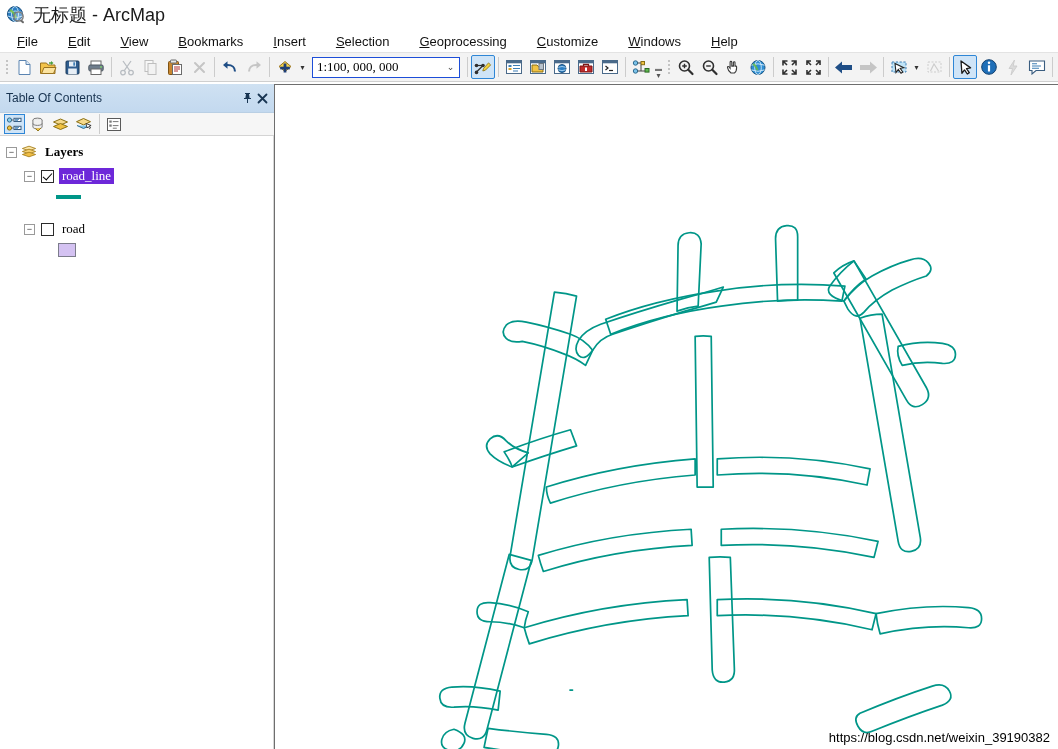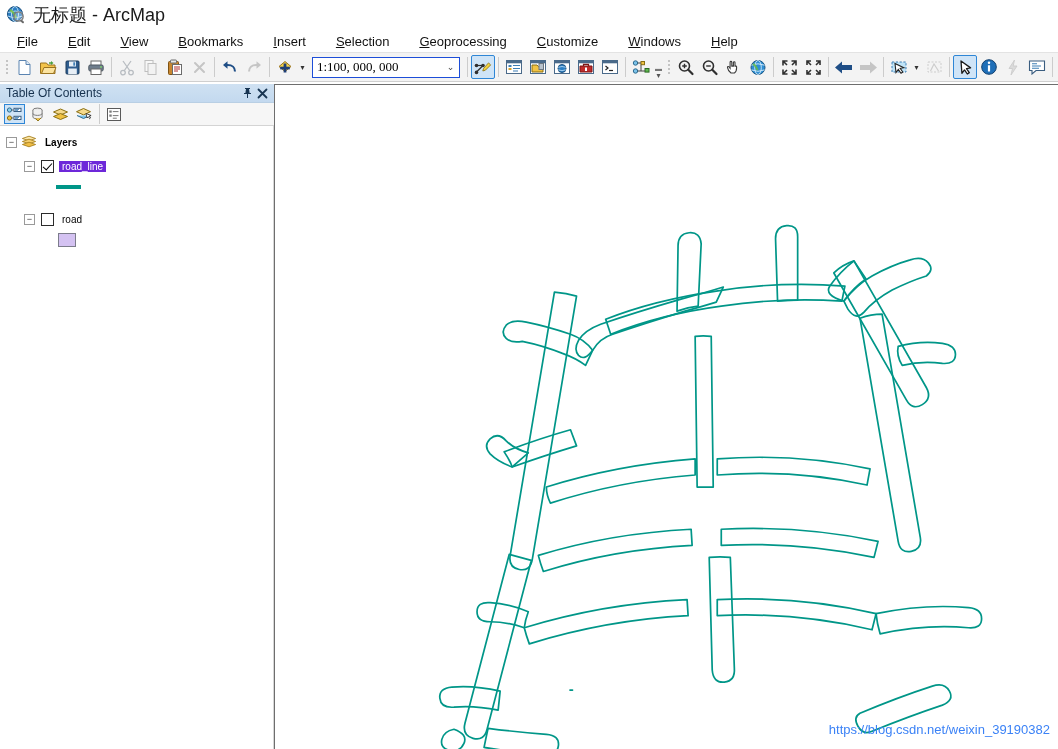--- a/index.html
+++ b/index.html
@@ -145,21 +145,21 @@
   
   #toc {
     width: 274px;
     background: #ffffff;
     display: flex;
     flex-direction: column;
     flex: 0 0 auto;
     box-sizing: border-box;
   }
   #toc-header {
-    height: 19px;
+    height: 29px;
     background: linear-gradient(to bottom, #cfe1f2 0%, #c3d9ef 100%);
     display: flex;
     align-items: center;
     padding: 0 4px 0 6px;
     box-sizing: border-box;
     border-bottom: 1px solid #b9cfe4;
   }
   #toc-title {
     flex: 1 1 auto;
     font-size: 12px;
@@ -230,24 +230,24 @@
   .chk.checked::after {
     content: "";
     position: absolute;
     left: 3px; top: 0px;
     width: 4px; height: 8px;
     border: solid #000;
     border-width: 0 1.6px 1.6px 0;
     transform: rotate(42deg);
   }
   .layer-name {
-    font-size: 10px;
+    font-size: 13px;
     color: #000;
     padding: 0 3px;
-    font-family: Liberation Sans, sans-serif;
+    font-family: Liberation Serif, serif;
   }
   .layer-name.selected {
     background: #6d28d9;
     color: #ffffff;
   }
   .layer-name.bold { font-weight: bold; }
   .frame-icon { width: 16px; height: 14px; margin: 0 5px 0 4px; flex:0 0 auto; }
   .sym-row { height: 22px; display: flex; align-items: center; padding-left: 56px; }
   .sym-line { width: 25px; height: 4px; background: #009688; }
   .sym-poly { width: 18px; height: 14px; background: #d4c2f2; border: 1px solid #7c7c8c; box-sizing: border-box; }
@@ -259,23 +259,23 @@
     border-top: 1px solid #6e6e6e;
     border-left: 1px solid #6e6e6e;
     position: relative;
     overflow: hidden;
     box-sizing: border-box;
   }
   #map-canvas { position: absolute; inset: 0; }
   #watermark {
     position: absolute;
     right: 8px;
-    bottom: 12px;
+    bottom: 4px;
     font-size: 13px;
-    color: #3b82f6;
+    color: #000000;
     font-family: "Liberation Sans", sans-serif;
     white-space: nowrap;
     user-select: none;
   }
 </style>
 </head>
 <body>
 
 <div id="titlebar">
   <div id="app-icon">

